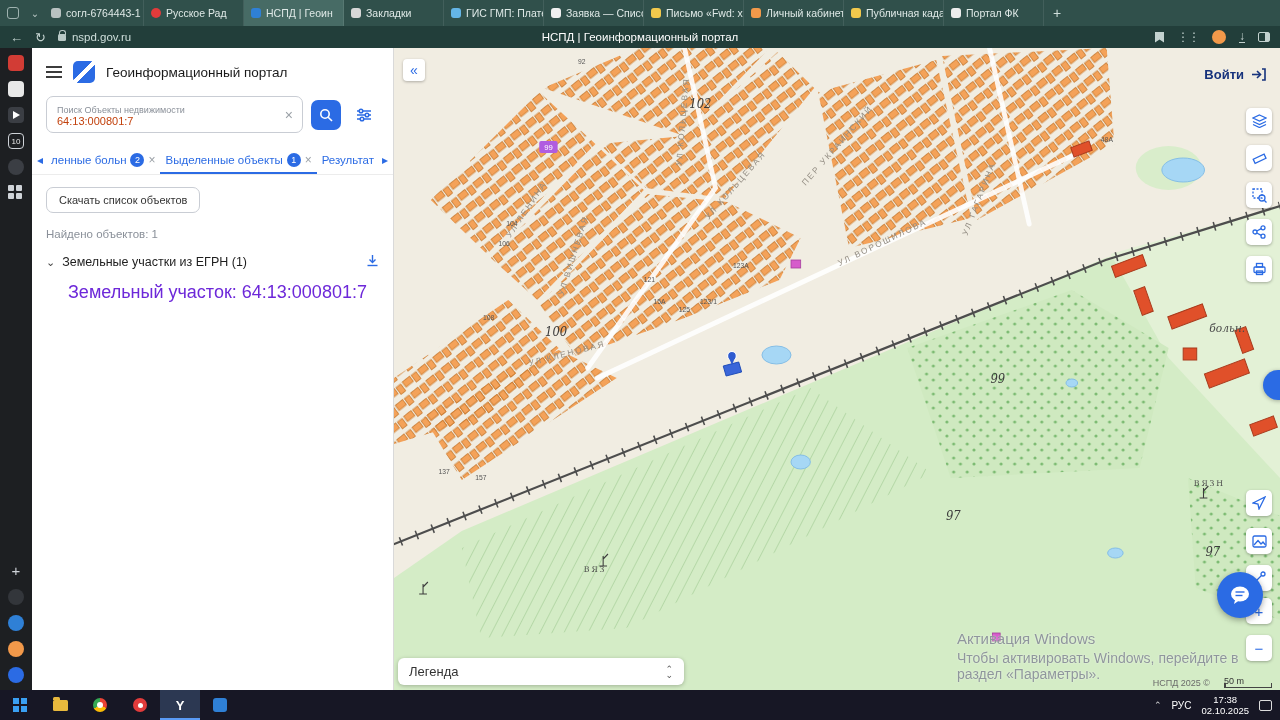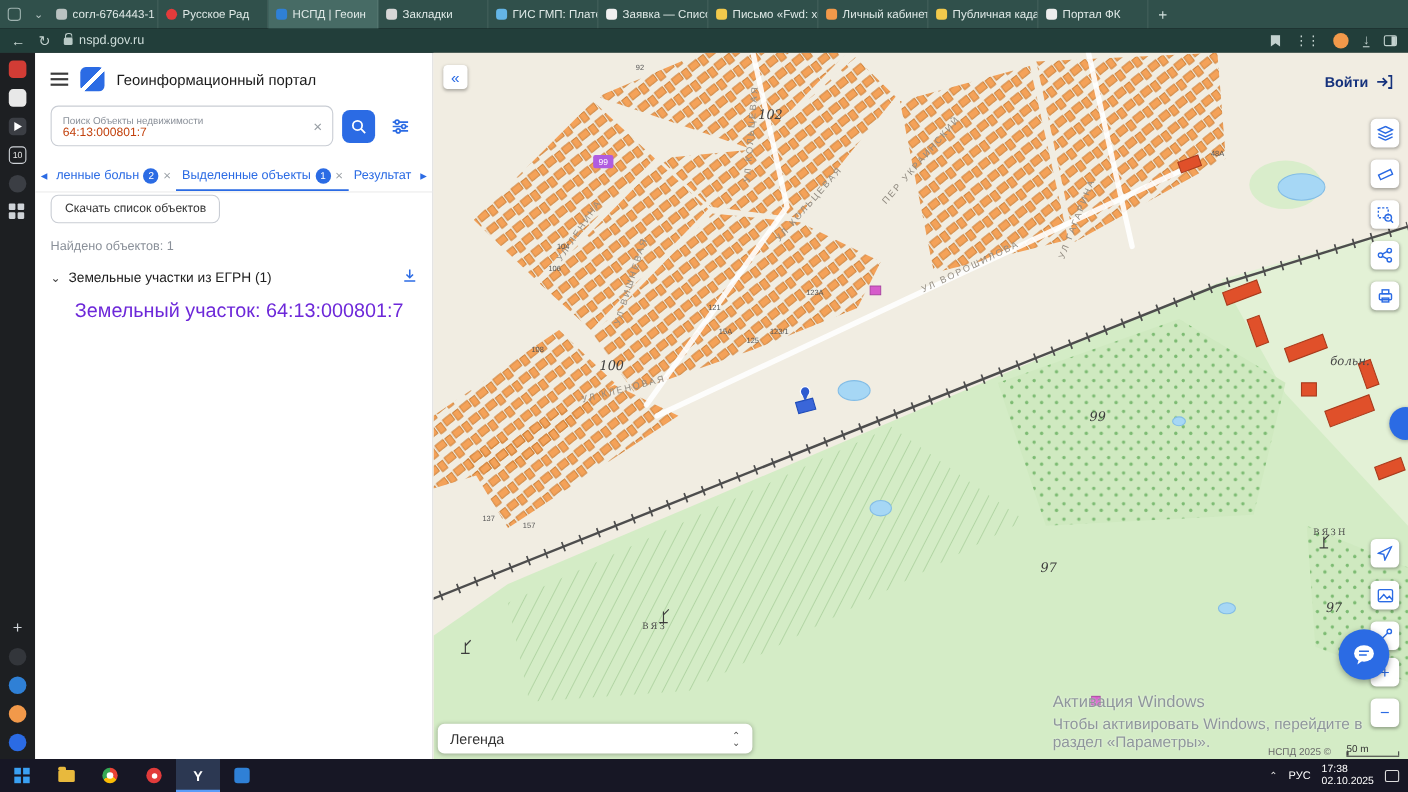--- a/index.html
+++ b/index.html
@@ -66,21 +66,21 @@
   .search-value{font-size:11px;color:#c2410c;margin-top:0}
   .clear-x{position:absolute;right:9px;top:50%;transform:translateY(-50%);color:#9aa0a6;font-size:14px;line-height:1}
   .btn-sq{width:30px;height:30px;border-radius:7px;display:flex;align-items:center;justify-content:center;flex:none;background:#fff}
   .btn-search{background:#2b6be4}
   .sb-tabs{display:flex;align-items:center;margin-top:13px;border-bottom:1px solid #ececec;padding:0 2px;font-size:11.5px;color:#2b6be4}
   .sb-arrow{padding:0 3px;color:#2b6be4;font-size:12px}
   .sb-tab{display:flex;align-items:center;gap:4px;padding:7px 5px;white-space:nowrap;overflow:hidden}
   .sb-tab.active{box-shadow:inset 0 -2px 0 #2b6be4}
   .badge{background:#2b6be4;color:#fff;border-radius:50%;min-width:14px;height:14px;font-size:9px;display:flex;align-items:center;justify-content:center;flex:none}
   .tab-x{color:#9aa0a6;font-size:12px}
-  .btn-outline{margin:2px 14px 0;align-self:flex-start;border:1px solid #c9cdd4;border-radius:7px;background:#fff;padding:6px 12px;font-size:11px;color:#333}
+  .btn-outline{margin:12px 14px 0;align-self:flex-start;border:1px solid #c9cdd4;border-radius:7px;background:#fff;padding:6px 12px;font-size:11px;color:#333}
   .found{padding:15px 14px 0;font-size:11.5px;color:#8a9099}
   .group-row{display:flex;align-items:center;gap:7px;padding:14px 14px 0;font-size:12.5px;color:#1e1e1e}
   .exp-chev{color:#444;font-size:11px}
   .dl-ic{margin-left:auto}
   .item-row{padding:12px 14px 0 36px;font-size:18px;color:#6d28d9}
 
   
   .map{flex:1;position:relative;background:#f1ede2;overflow:hidden}
   .mapsvg{position:absolute;inset:0;width:100%;height:100%}
   .collapse-btn{position:absolute;left:9px;top:11px;width:22px;height:22px;background:#fff;border-radius:4px;box-shadow:0 1px 3px rgba(0,0,0,.28);color:#2b6be4;font-size:14px;display:flex;align-items:center;justify-content:center;line-height:1}
@@ -109,21 +109,21 @@
   .folder::before{content:"";position:absolute;top:-3px;left:0;width:7px;height:3px;background:#e8b93d;border-radius:1.5px 1.5px 0 0}
   .chromec{width:14px;height:14px;border-radius:50%;background:conic-gradient(#ea4335 0 33%,#fbbc05 0 66%,#34a853 0 100%);position:relative}
   .chromec::after{content:"";position:absolute;inset:4px;background:#fff;border-radius:50%}
   .redc{width:14px;height:14px;border-radius:50%;background:#e23b3b;position:relative}
   .redc::after{content:"";position:absolute;inset:4.5px;background:#fff;border-radius:50%}
   .yglyph{color:#fff;font-size:13px;font-weight:bold}
   .bluesq{width:14px;height:14px;border-radius:3px;background:#2f80d6}
   .tray{margin-left:auto;display:flex;align-items:center;gap:10px;padding-right:8px}
   .tray .chv{font-size:9px;color:#ddd}
   .lang{font-size:10px}
-  .clock{font-size:9.5px;line-height:11px;}
+  .clock{font-size:9.5px;line-height:11px;text-align:center}
   .notif{width:13px;height:11px;border:1.2px solid #ddd;border-radius:2px}
 </style>
 </head>
 <body>
 
 <div class="tabstrip">
   <div class="winbtn">
       <span class="sq"></span>
     </div>
   <div class="tabchev">⌄</div>
@@ -170,20 +170,21 @@
   <div class="newtab">+</div>
 </div>
 
 <div class="chromebar">
   <span class="navic">←</span>
   <span class="navic">↻</span>
   <div class="addr">
     <span class="lock"></span>
     <span>nspd.gov.ru</span>
   </div>
+  <div class="pagetitle">НСПД | Геоинформационный портал</div>
   <div class="chrome-right">
     <span class="flagic"></span>
     <span class="dotsic">⋮⋮</span>
     <span class="avatar"></span>
     <span class="dlw">↓</span>
     <span class="panelic"></span>
   </div>
 </div>
 
 <div class="main">

